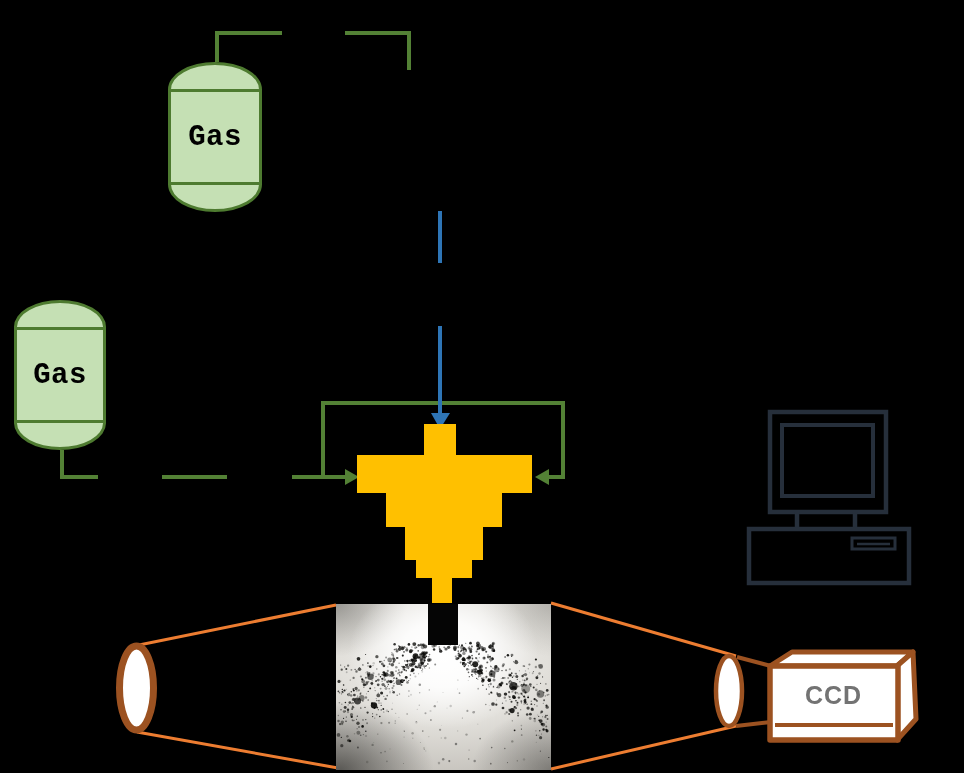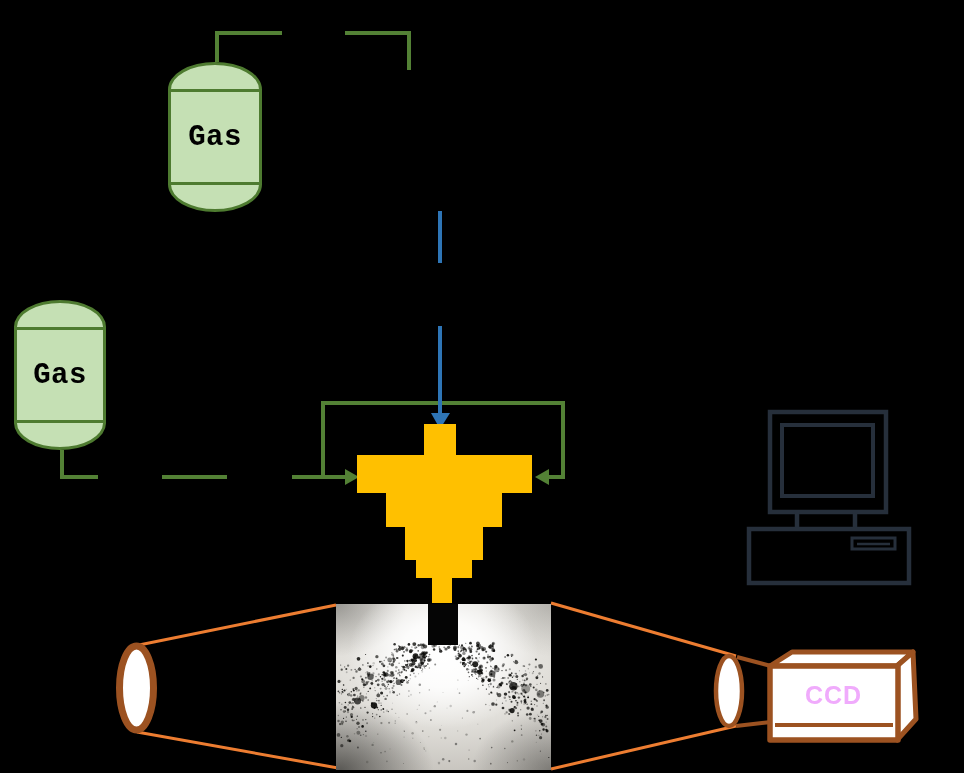--- a/index.html
+++ b/index.html
@@ -23,21 +23,21 @@
   .tank.blue{background:#B4C7E7;border:3px solid #24416B;border-radius:46px/27px;}
   .tank.blue .seam{background:#24416B;}
   #tank-gas-top{left:168px;top:62px;width:94px;height:150px;}
   #tank-liquid{left:394px;top:64px;width:92px;height:147px;}
   #tank-gas-left{left:14px;top:300px;width:92px;height:150px;}
   .seam.top{top:24px;} .seam.bottom{bottom:24px;}
   
   #ccd-label{
     position:absolute;left:772px;top:666px;width:123px;height:58px;
     display:flex;align-items:center;justify-content:center;
-    font-size:25px;font-weight:700;color:#f0abfc;letter-spacing:1px;
+    font-size:25px;font-weight:700;color:#737373;letter-spacing:1px;
   }
   
   #spray-photo{
     position:absolute;left:336px;top:604px;width:215px;height:166px;overflow:hidden;
     background:
       radial-gradient(95px 75px at 50% 30%, rgba(255,255,255,1) 0%, rgba(255,255,255,0.85) 45%, rgba(255,255,255,0) 100%),
       radial-gradient(130px 95px at 2% 100%, rgba(10,10,8,0.55), rgba(10,10,8,0) 72%),
       radial-gradient(110px 85px at 100% 100%, rgba(20,20,18,0.38), rgba(20,20,18,0) 72%),
       radial-gradient(95px 70px at 0% 0%, rgba(35,35,32,0.34), rgba(35,35,32,0) 75%),
       radial-gradient(95px 70px at 100% 0%, rgba(60,60,55,0.22), rgba(60,60,55,0) 75%),

